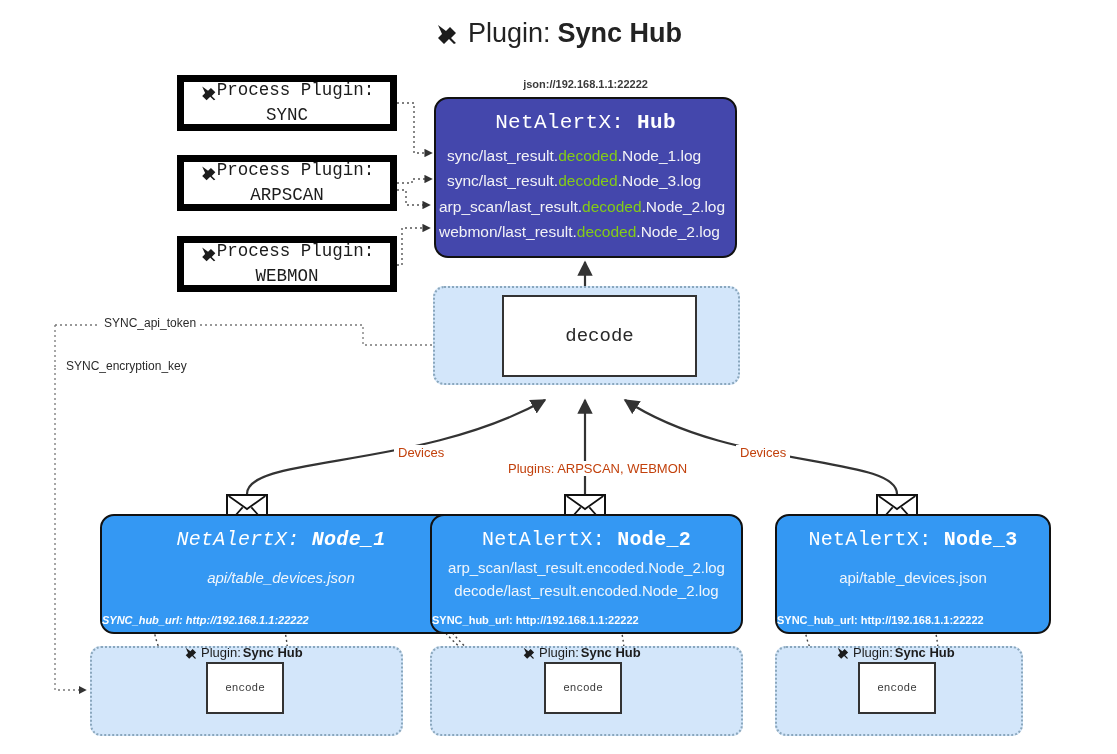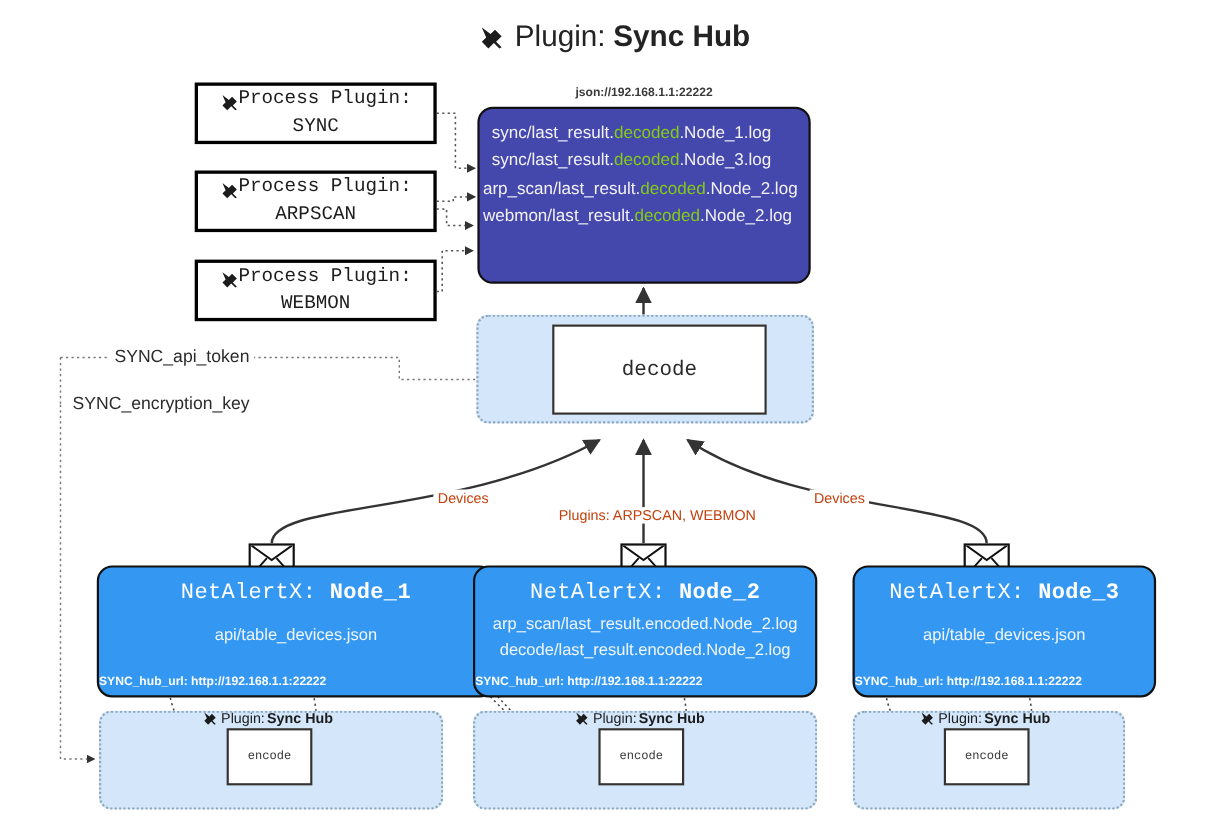--- a/index.html
+++ b/index.html
@@ -5,21 +5,21 @@
   html,body{margin:0;padding:0;background:#ffffff;}
   body{width:1117px;height:754px;font-family:"Liberation Sans",sans-serif;color:#1a1a1a;}
   #canvas{position:relative;width:1117px;height:754px;overflow:hidden;}
   #edges{position:absolute;left:0;top:0;width:1117px;height:754px;pointer-events:none;}
 
   .ttl{position:absolute;left:0;top:18px;width:1117px;text-align:center;font-size:27px;color:#232323;
        display:flex;align-items:center;justify-content:center;gap:7px;}
   .ttl .b{font-weight:bold;}
   .plug{display:inline-block;width:26px;height:24px;}
 
-  .pbox{position:absolute;border:3px solid #000000;background:#fff;box-sizing:border-box;
+  .pbox{position:absolute;border:7px solid #000000;background:#fff;box-sizing:border-box;
         font-family:"Liberation Mono","DejaVu Sans Mono",monospace;font-size:17.5px;color:#1c1c1c;
         display:flex;flex-direction:column;align-items:center;justify-content:center;line-height:1.42;}
   .pbox .r1{display:flex;align-items:center;gap:2px;white-space:nowrap;}
 
   .huburl{position:absolute;font-size:11px;color:#3a3a3a;text-align:center;white-space:nowrap;font-weight:600;}
 
   .hub{position:absolute;left:434px;top:97px;width:303px;height:161px;border:2px solid #111;
        border-radius:14px;background:#4447ac;box-sizing:border-box;color:#fff;}
   .hub .hname{font-family:"Liberation Mono","DejaVu Sans Mono",monospace;font-size:21px;text-align:center;
        margin-top:12px;letter-spacing:.3px;}
@@ -28,21 +28,21 @@
   .hub .ln{font-size:15.5px;line-height:1.63;color:#f2f2f6;white-space:nowrap;padding-left:11px;}
   .hub .ln b{font-weight:normal;color:#84cc16;}
   .hub .ln.wide{padding-left:3px;}
 
   .decwrap{position:absolute;left:433px;top:286px;width:307px;height:99px;background:#d3e6fa;
            border:2px dotted #8aa7bd;border-radius:11px;box-sizing:border-box;}
   .decbox{position:absolute;left:502px;top:295px;width:195px;height:82px;background:#fff;border:2px solid #333;
           box-sizing:border-box;display:flex;align-items:center;justify-content:center;
           font-family:"Liberation Mono","DejaVu Sans Mono",monospace;font-size:19px;color:#2a2a2a;}
 
-  .keylbl{position:absolute;font-size:16px;color:#2b2b2b;background:#fff;padding:0 4px;white-space:nowrap;}
+  .keylbl{position:absolute;font-size:12px;color:#2b2b2b;background:#fff;padding:0 4px;white-space:nowrap;}
   .edgelbl{position:absolute;font-size:13px;color:#c2410c;background:#fff;padding:0 4px;white-space:nowrap;}
 
   .node{position:absolute;top:514px;height:120px;border:2px solid #111;border-radius:14px;background:#3498f3;
         box-sizing:border-box;color:#fff;}
   .node .nname{font-family:"Liberation Mono","DejaVu Sans Mono",monospace;font-size:20px;text-align:center;
         margin-top:12px;letter-spacing:.3px;}
   .node .nname b{font-weight:bold;}
   .node .nln{font-size:15px;text-align:center;color:#f0f6fc;white-space:nowrap;}
   .node .hurl{position:absolute;left:0;bottom:6px;width:100%;text-align:left;font-size:11px;color:#fbfdff;
         font-weight:600;white-space:nowrap;}
@@ -137,20 +137,24 @@
         <span class="plugsm"><svg viewBox="0 0 26 24" width="19" height="18">
             <path d="M3,3 L11,9 L15,5 L21,11 L16,16 L21,21 L19,22 L14,17 L9,22 L3,16 L7,12 Z" fill="#1c1c1c"></path>
           </svg></span>
         <span>Process Plugin:</span>
       </div>
     <div>WEBMON</div>
   </div>
 
   <div class="huburl" style="left:434px;top:78px;width:303px;">json://192.168.1.1:22222</div>
   <div class="hub">
+    <div class="hname">
+      <span>NetAlertX:</span>
+      <b>Hub</b>
+    </div>
     <div class="lines">
       <div class="ln"><span>sync/last_result.</span><b>decoded</b><span>.Node_1.log</span></div>
       <div class="ln"><span>sync/last_result.</span><b>decoded</b><span>.Node_3.log</span></div>
       <div class="ln wide"><span>arp_scan/last_result.</span><b>decoded</b><span>.Node_2.log</span></div>
       <div class="ln wide"><span>webmon/last_result.</span><b>decoded</b><span>.Node_2.log</span></div>
     </div>
   </div>
 
   <div class="decwrap"></div>
   <div class="decbox">decode</div>
@@ -174,21 +178,21 @@
         <path d="M0,31 L16,13 M42,31 L26,13" stroke="#111" stroke-width="2" fill="none"></path>
       </svg>
   </div>
   <div class="env" style="left:876px;top:494px;">
     <svg viewBox="0 0 42 31" width="38" height="27">
         <path d="M0,0 L21,15 L42,0" fill="none" stroke="#111" stroke-width="2"></path>
         <path d="M0,31 L16,13 M42,31 L26,13" stroke="#111" stroke-width="2" fill="none"></path>
       </svg>
   </div>
 
-  <div class="node" style="left:88px;width:362px;">
+  <div class="node" style="left:100px;width:362px;font-style:italic;">
     <div class="nname">
       <span>NetAlertX:</span>
       <b>Node_1</b>
     </div>
     <div class="nln" style="margin-top:18px;">api/table_devices.json</div>
     <div class="hurl">SYNC_hub_url: http://192.168.1.1:22222</div>
   </div>
 
   <div class="node" style="left:430px;width:313px;">
     <div class="nname">

